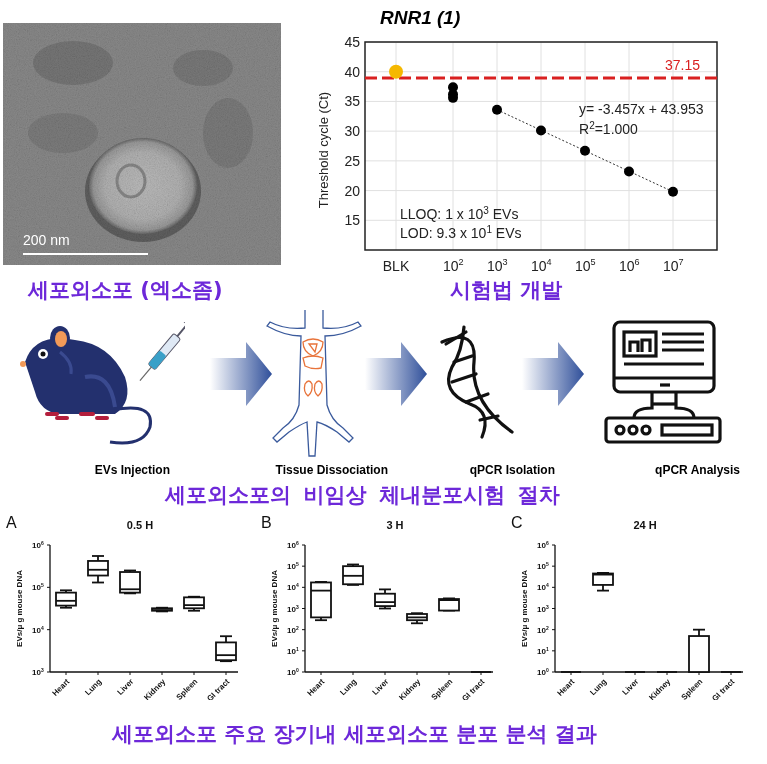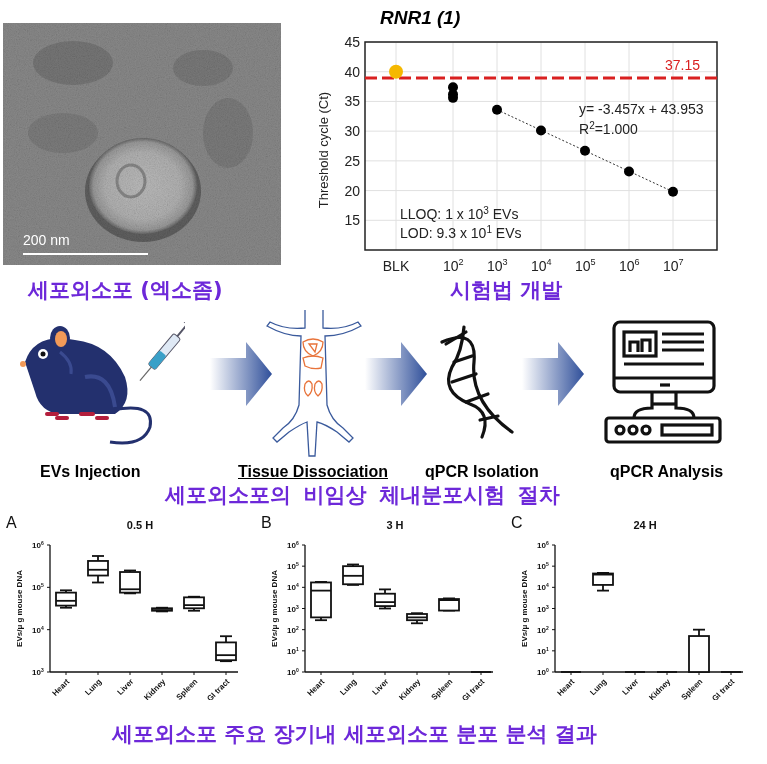--- a/index.html
+++ b/index.html
@@ -12,21 +12,21 @@
   #tem svg { display: block; }
   .scalebar-label { position: absolute; left: 20px; top: 209px; color: #fff; font-size: 14px; }
   .scalebar { position: absolute; left: 20px; top: 230px; width: 125px; height: 2px; background: #fff; }
 
   .caption-kr { font-family: "DejaVu Sans", sans-serif; font-weight: bold; font-size: 21px; color: #6d28d9; white-space: nowrap; }
 
   
   #std-chart { left: 300px; top: 0px; width: 467px; height: 280px; }
 
   
-  .step-label { font-weight: bold; font-size: 16px; text-align: left; white-space: nowrap; }
+  .step-label { font-weight: bold; font-size: 12px; text-align: right; white-space: nowrap; }
   .arrow { position: absolute; width: 62px; height: 64px; }
 
   
   .panel { position: absolute; top: 510px; width: 255px; height: 190px; }
   .panel svg { display: block; }
 </style>
 </head>
 <body>
 
 <div id="tem" class="abs">
@@ -233,21 +233,21 @@
       <rect x="6" y="98" width="114" height="24" rx="3"></rect>
       <circle cx="20" cy="110" r="4"></circle>
       <circle cx="33" cy="110" r="4"></circle>
       <circle cx="46" cy="110" r="4"></circle>
       <rect x="62" y="105" width="50" height="10"></rect>
     </g>
   </svg>
 </div>
 
 <div class="abs step-label" style="left:40px; top:463px; width:130px;">EVs Injection</div>
-<div class="abs step-label" style="left:238px; top:463px; width:150px;text-decoration:underline;">Tissue Dissociation</div>
+<div class="abs step-label" style="left:238px; top:463px; width:150px;">Tissue Dissociation</div>
 <div class="abs step-label" style="left:425px; top:463px; width:130px;">qPCR Isolation</div>
 <div class="abs step-label" style="left:610px; top:463px; width:130px;">qPCR Analysis</div>
 
 <div class="abs caption-kr" style="left:165px; top:481px;font-family:Liberation Mono, monospace;">세포외소포의 비임상 체내분포시험 절차</div>
 
 <div class="panel" style="left:0px;">
     <svg id="panelA" width="255" height="190" viewBox="0 0 255 190">
       <text x="6" y="18" font-size="16" fill="#111" font-family="Liberation Sans, sans-serif">A</text>
       <text x="140" y="19" text-anchor="middle" font-size="11" font-weight="bold" fill="#111" font-family="Liberation Sans, sans-serif">0.5 H</text>
       <line x1="50" x2="50" y1="35" y2="162" stroke="#111" stroke-width="1.3"></line>

